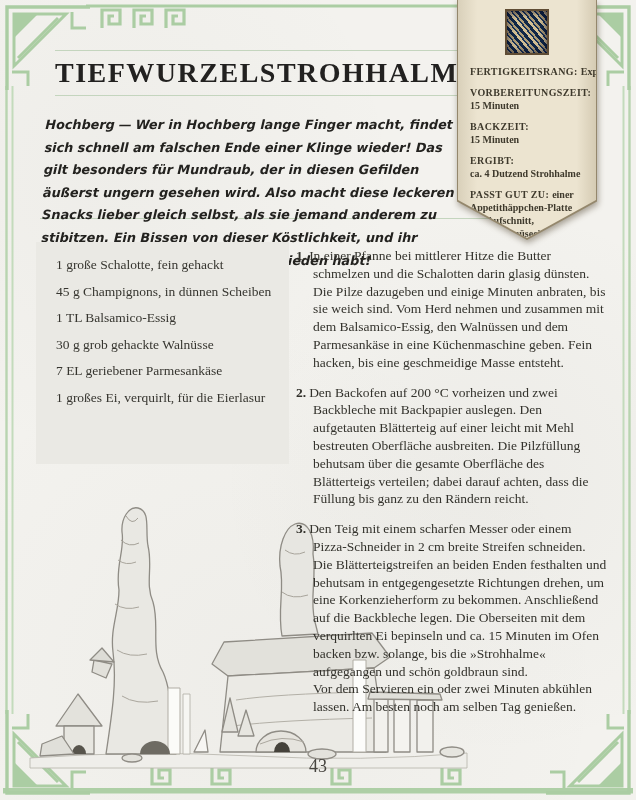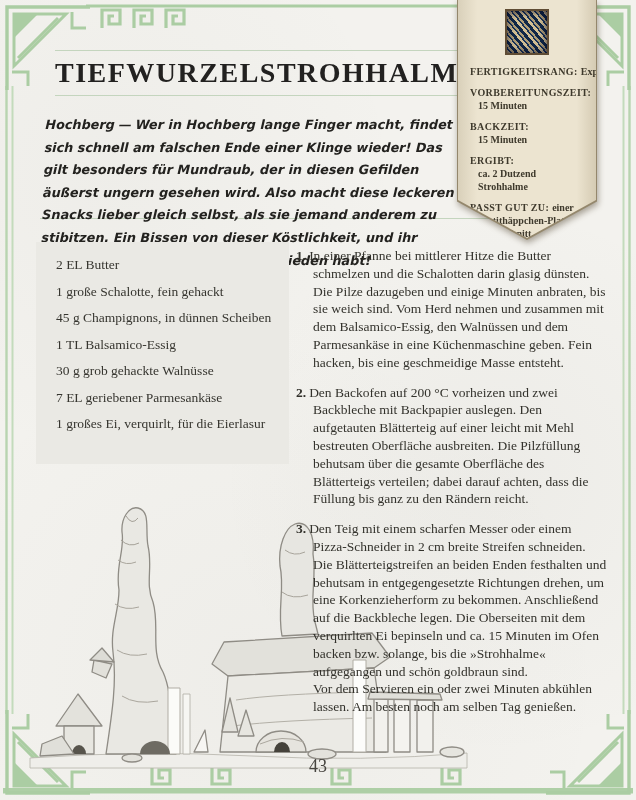--- a/index.html
+++ b/index.html
@@ -42,21 +42,21 @@
     clip-path:polygon(0 0,100% 0,100% 84%,50% 100%,0 84%);
     padding-top:9px;}
   .item-icon{
     width:44px;height:46px;margin:0 auto 10px auto;border:2px solid #5f4c34;box-sizing:border-box;
     background-color:#17335a;
     background-image:repeating-linear-gradient(50deg,rgba(220,198,150,0.95) 0 2.5px,rgba(23,51,90,0.05) 2.5px 4px,rgba(202,176,124,0.85) 4px 6px,rgba(15,38,70,0.9) 6px 9px);
     box-shadow:inset 0 0 8px rgba(0,0,25,0.8);
   }
   .b-entry{padding:0 12px;margin:0 0 8px 0;font-size:10px;line-height:13px;color:#3e392c;font-weight:700;}
   .b-entry .b-label{letter-spacing:0.4px;}
-  .b-entry .b-val-block{display:block;margin-left:8px;}
+  .b-entry .b-val-block{display:block;}
   .b-entry .b-val-inline{margin-left:3px;}
   
   .ingredients{
     position:absolute;left:36px;top:242px;width:253px;height:222px;box-sizing:border-box;
     background:#eae9e4;padding:15px 10px 0 20px;z-index:2;
   }
   .ing-item{font-size:13.5px;line-height:16px;margin-bottom:10.5px;color:#36352f;}
   
   .steps{position:absolute;left:296px;top:247px;width:312px;z-index:3;}
   .step{margin:0 0 12px 0;padding-left:17px;font-size:13.5px;line-height:17.8px;color:#33322c;}
@@ -116,27 +116,26 @@
   <p class="intro"><span class="location">Hochberg</span><span class="dash">—</span><span>Wer in Hochberg lange Finger macht, findet sich schnell am falschen Ende einer Klinge wieder! Das gilt besonders für Mundraub, der in diesen Gefilden äußerst ungern gesehen wird. Also macht diese leckeren Snacks lieber gleich selbst, als sie jemand anderem zu stibitzen. Ein Bissen von dieser Köstlichkeit, und ihr wisst, dass ihr euch richtig entschieden habt!</span></p>
   <div class="intro-rule"></div>
 
   <div class="banner-wrap">
     <div class="banner-outer"></div>
     <div class="banner-inner">
       <div class="item-icon"></div>
       <p class="b-entry"><span class="b-label">FERTIGKEITSRANG:</span><span class="b-val-inline">Experte</span></p>
       <p class="b-entry"><span class="b-label">VORBEREITUNGSZEIT:</span><span class="b-val-block">15 Minuten</span></p>
       <p class="b-entry"><span class="b-label">BACKZEIT:</span><span class="b-val-block">15 Minuten</span></p>
-      <p class="b-entry"><span class="b-label">ERGIBT:</span><span class="b-val-block">ca. 2 Dutzend Strohhalme</span></p>
+      <p class="b-entry"><span class="b-label">ERGIBT:</span><span class="b-val-block">ca. 4 Dutzend Strohhalme</span></p>
       <p class="b-entry"><span class="b-label">PASST GUT ZU:</span><span class="b-val-inline">einer Appetithäppchen-Platte mit Aufschnitt, Wurzelgemüseeintopf (S. 23)</span></p>
     </div>
   </div>
 
   <div class="ingredients">
-    <div class="ing-item">2 EL Butter</div>
     <div class="ing-item">1 große Schalotte, fein gehackt</div>
     <div class="ing-item">45 g Champignons, in dünnen Scheiben</div>
     <div class="ing-item">1 TL Balsamico-Essig</div>
     <div class="ing-item">30 g grob gehackte Walnüsse</div>
     <div class="ing-item">7 EL geriebener Parmesankäse</div>
     <div class="ing-item">1 großes Ei, verquirlt, für die Eierlasur</div>
   </div>
 
   <div class="steps">
     <p class="step"><span class="step-num">1.</span><span>In einer Pfanne bei mittlerer Hitze die Butter schmelzen und die Schalotten darin glasig dünsten. Die Pilze dazugeben und einige Minuten anbraten, bis sie weich sind. Vom Herd nehmen und zusammen mit dem Balsamico-Essig, den Walnüssen und dem Parmesankäse in eine Küchenmaschine geben. Fein hacken, bis eine geschmeidige Masse entsteht.</span></p>

